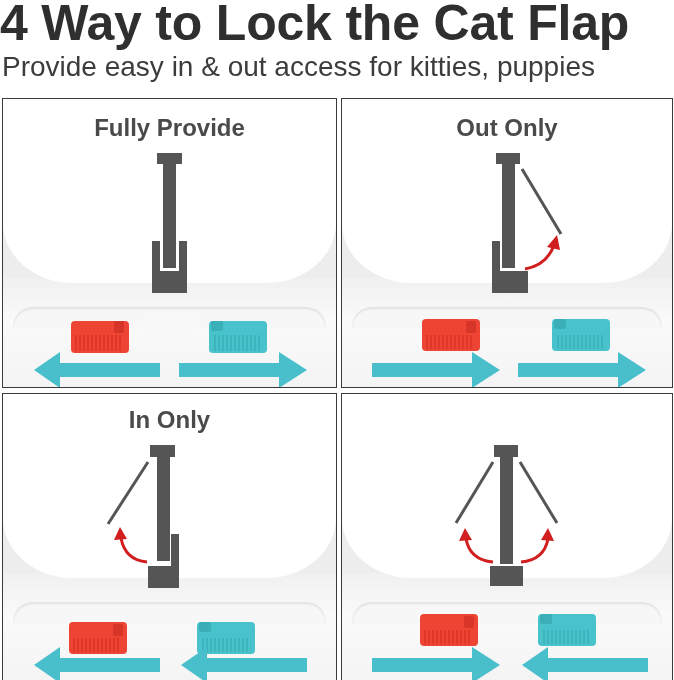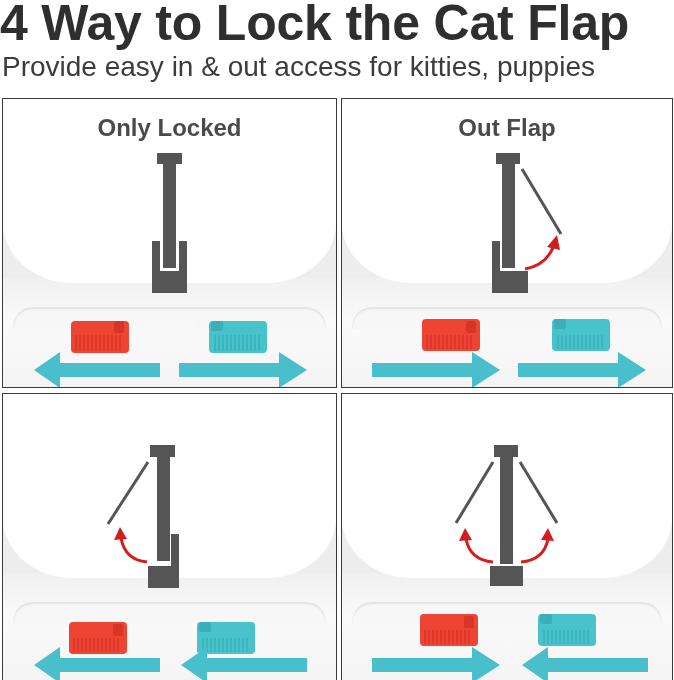--- a/index.html
+++ b/index.html
@@ -16,21 +16,21 @@
 </head>
 <body>
 
 <div class="title">4 Way to Lock the Cat Flap</div>
 <div class="subtitle">Provide easy in &amp; out access for kitties, puppies</div>
 
 <div class="panel" style="left:2px; top:98px; width:335px; height:290px;">
   <div class="tray"></div>
   <div class="tray-ridge" style="top:208px;"></div>
   <div class="inner"></div>
-  <div class="panel-label" style="top:15px;">Only Locked</div>
+  <div class="panel-label" style="top:15px;">Fully Provide</div>
   <svg width="335" height="290" viewBox="0 0 335 290">
     <g fill="#555555">
       <rect x="154" y="54" width="25" height="11"></rect>
       <rect x="160" y="65" width="13" height="104"></rect>
       <path d="M149 142 h8 v30 h19 v-30 h8 v52 h-35 z"></path>
     </g>
     <g>
       <rect x="68" y="222" width="58" height="32" rx="4" fill="#ee4433"></rect>
       <rect x="111" y="222" width="10" height="12" rx="2" fill="#d63528"></rect>
       <g stroke="#cc2a20" stroke-width="1">
@@ -69,21 +69,21 @@
     </g>
     <path d="M157 264 h-100 v-11 l-26 18 l26 18 v-11 h100 z" fill="#49bfcc"></path>
     <path d="M176 264 h100 v-11 l28 18 l-28 18 v-11 h-100 z" fill="#49bfcc"></path>
   </svg>
 </div>
 
 <div class="panel" style="left:341px; top:98px; width:332px; height:290px;">
   <div class="tray"></div>
   <div class="tray-ridge" style="top:208px;"></div>
   <div class="inner"></div>
-  <div class="panel-label" style="top:15px;">Out Flap</div>
+  <div class="panel-label" style="top:15px;">Out Only</div>
   <svg width="332" height="290" viewBox="0 0 332 290">
     <g fill="#555555">
       <rect x="154" y="54" width="24" height="11"></rect>
       <rect x="160" y="65" width="13" height="104"></rect>
       <path d="M150 142 h8 v30 h28 v22 h-36 z"></path>
       <line x1="180" y1="70" x2="219" y2="135" stroke="#555555" stroke-width="3"></line>
     </g>
     <g>
       <path d="M183 170 Q205 166 212 146" fill="none" stroke="#d11f1f" stroke-width="3"></path>
       <path d="M205 148 l10 -12 l3 15 z" fill="#d11f1f"></path>
@@ -126,20 +126,21 @@
     </g>
     <path d="M30 264 h100 v-11 l28 18 l-28 18 v-11 h-100 z" fill="#49bfcc"></path>
     <path d="M176 264 h100 v-11 l28 18 l-28 18 v-11 h-100 z" fill="#49bfcc"></path>
   </svg>
 </div>
 
 <div class="panel" style="left:2px; top:393px; width:335px; height:290px;">
   <div class="tray"></div>
   <div class="tray-ridge" style="top:208px;"></div>
   <div class="inner"></div>
+  <div class="panel-label" style="top:12px;">In Only</div>
   <svg width="335" height="290" viewBox="0 0 335 290">
     <g fill="#555555">
       <rect x="147" y="51" width="25" height="12"></rect>
       <rect x="154" y="63" width="13" height="104"></rect>
       <path d="M168 140 h8 v54 h-31 v-22 h23 z"></path>
       <line x1="145" y1="68" x2="105" y2="130" stroke="#555555" stroke-width="3"></line>
     </g>
     <g>
       <path d="M144 168 Q122 166 118 144" fill="none" stroke="#d11f1f" stroke-width="3"></path>
       <path d="M111 146 l6 -13 l7 12 z" fill="#d11f1f"></path>

